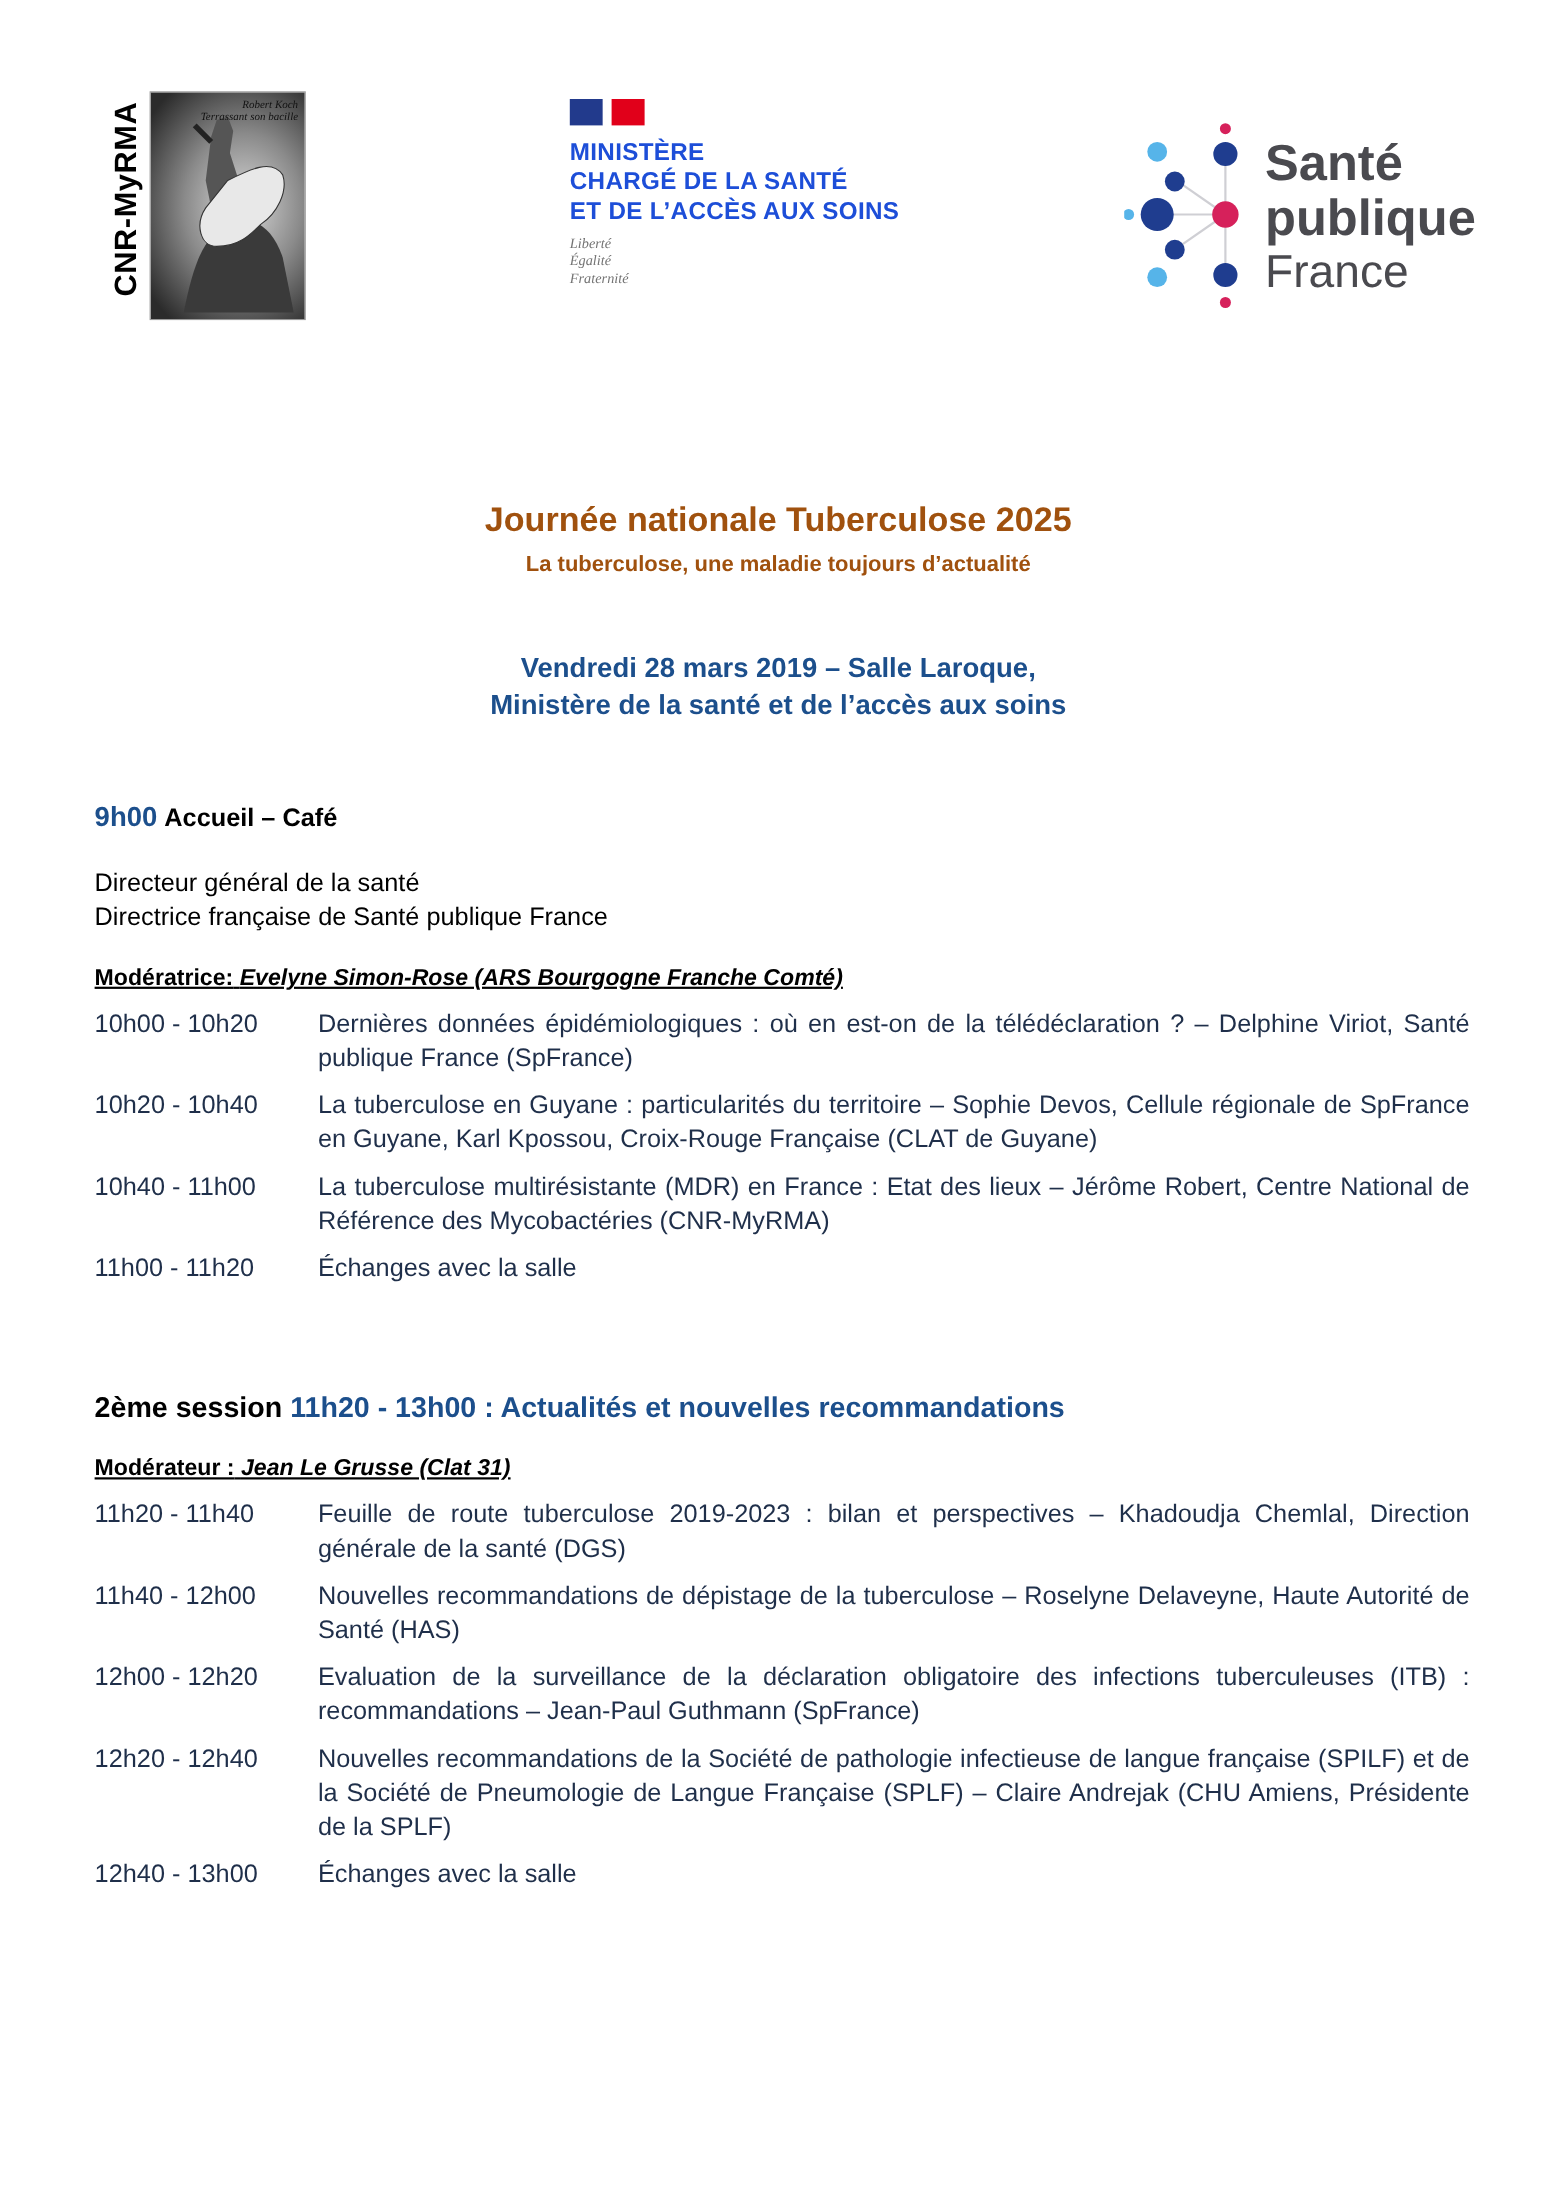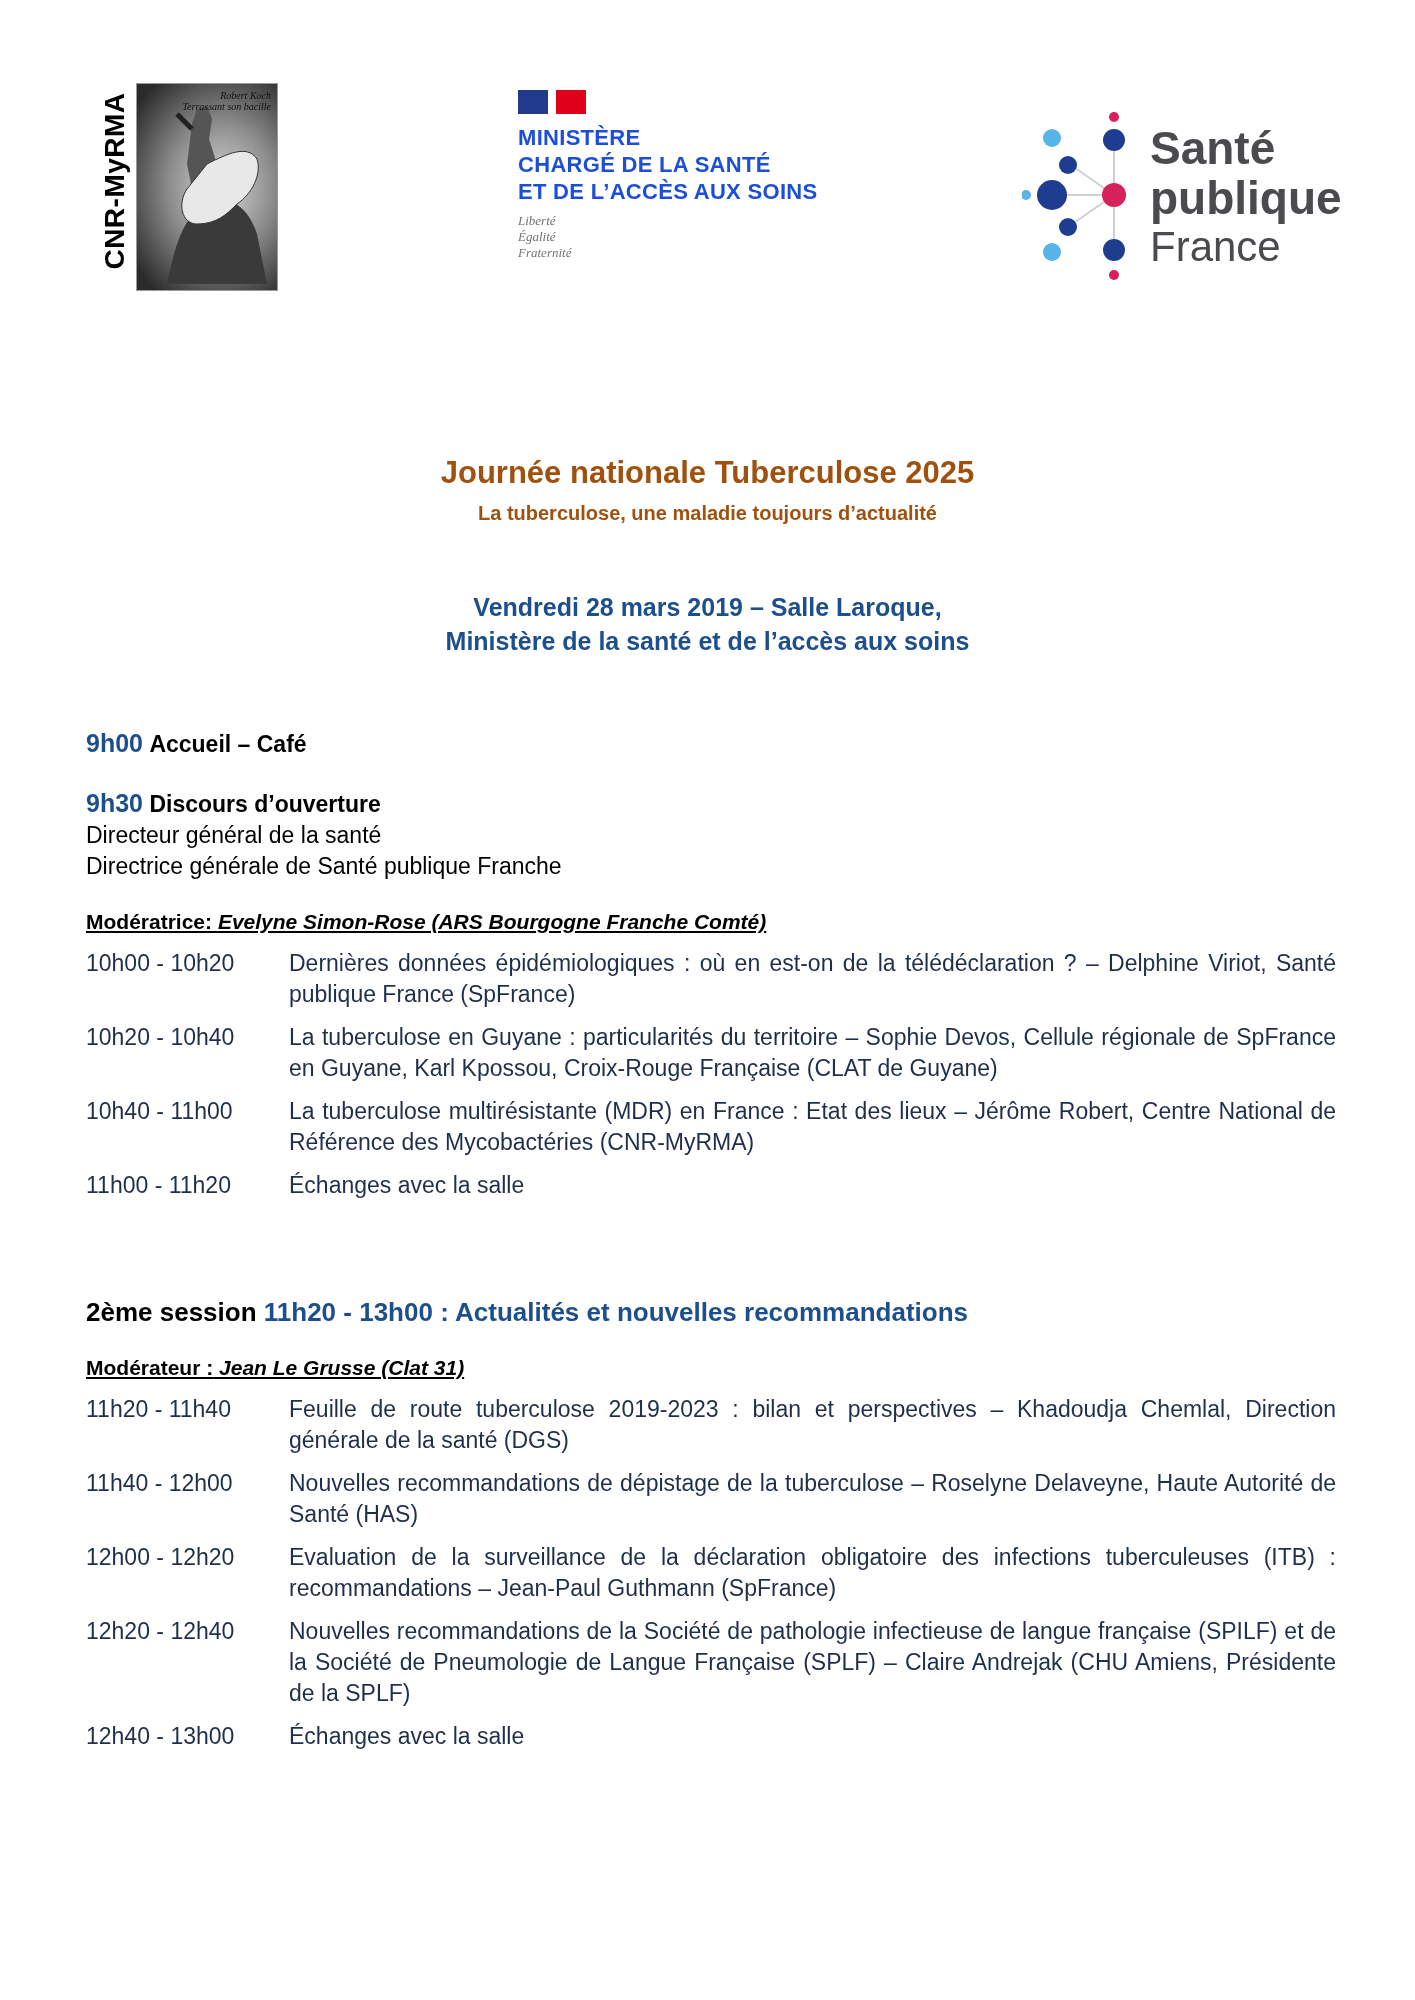--- a/index.html
+++ b/index.html
@@ -128,26 +128,22 @@
 </div>
 
 <div class="programme">
 
   <div class="simple-item">
     <span class="time-blue">9h00</span>
     <span class="item-bold">Accueil – Café</span>
   </div>
 
   <div class="simple-item">
-    <div>
-      <span class="time-blue">9h30</span>
-      <span class="item-bold">Discours d’ouverture</span>
-    </div>
     <div>Directeur général de la santé</div>
-    <div>Directrice générale de Santé publique Franche</div>
+    <div>Directrice française de Santé publique France</div>
   </div>
 
   <div>
     <div class="moderator">
       <span>Modératrice:</span>
       <span class="name">Evelyne Simon-Rose (ARS Bourgogne Franche Comté)</span>
     </div>
     <div class="talk">
       <div class="slot">10h00 - 10h20</div>
       <div class="desc">Dernières données épidémiologiques : où en est-on de la télédéclaration ? – Delphine Viriot, Santé publique France (SpFrance)</div>

